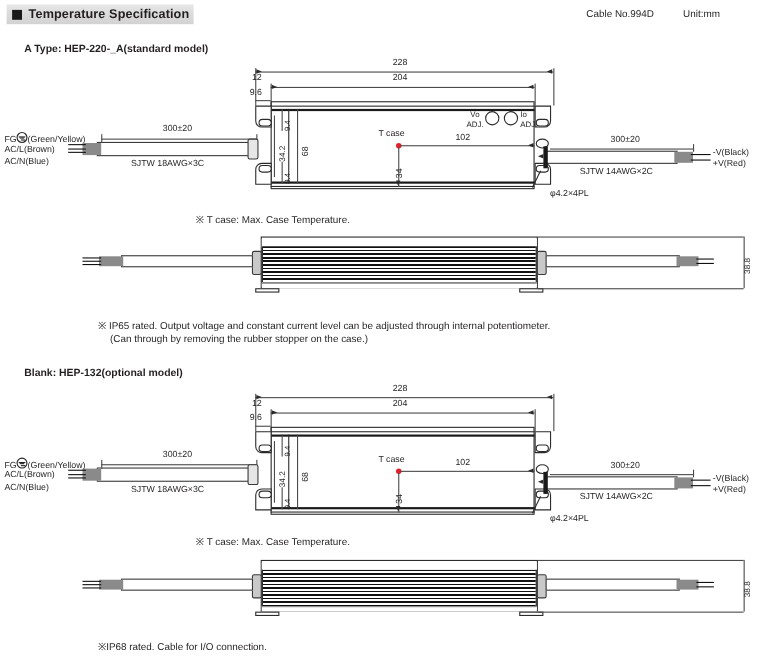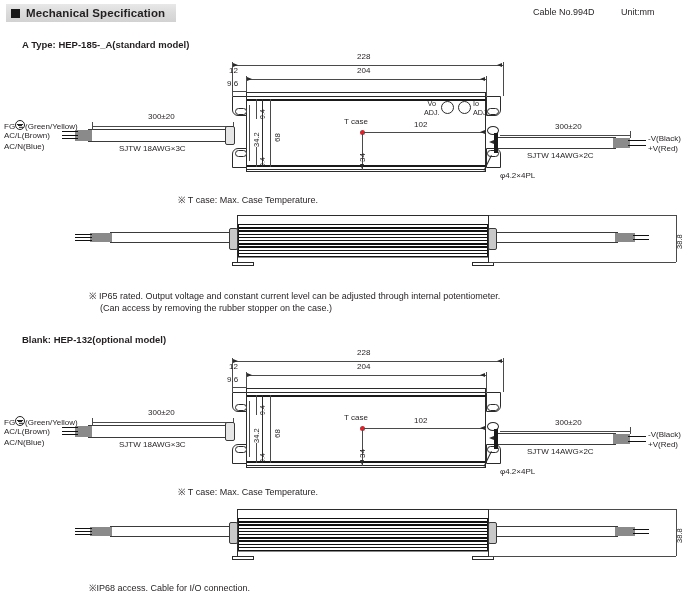--- a/index.html
+++ b/index.html
@@ -67,26 +67,26 @@
   .arrowD{border-top:5px solid #2b2b2b;}
   .bracket{border:1px solid #2b2b2b;box-sizing:border-box;background:#fff;}
   .slot{border:1px solid #2b2b2b;box-sizing:border-box;border-radius:4px;background:#fff;}
   .slot2{border:1px solid #2b2b2b;box-sizing:border-box;border-radius:50%;background:#fff;}
 </style>
 </head>
 <body>
 
 <div class="abs" id="hdr-bar">
   <div id="hdr-sq"></div>
-  <div id="hdr-title">Mechanical Specification</div>
+  <div id="hdr-title">Temperature Specification</div>
 </div>
 <div class="abs" id="case-no">Cable No.994D</div>
 <div class="abs" id="unit-mm">Unit:mm</div>
 
-<div class="abs modelhead" style="left:22px;top:39px;">A Type: HEP-185-_A(standard model)</div>
+<div class="abs modelhead" style="left:22px;top:39px;">A Type: HEP-220-_A(standard model)</div>
 
 <div class="abs dim" style="left:357px;top:52px;">228</div>
 <div class="abs hg" style="left:232px;top:65px;width:271px;"></div>
 <div class="abs vg" style="left:232px;top:62px;height:34px;"></div>
 <div class="abs vg" style="left:503px;top:62px;height:34px;"></div>
 <div class="arrowR" style="left:233px;top:62.5px;"></div>
 <div class="arrowL" style="left:497px;top:62.5px;"></div>
 
 <div class="abs dim" style="left:229px;top:66px;">12</div>
 <div class="abs dim" style="left:357px;top:66px;">204</div>
@@ -200,21 +200,21 @@
 <div class="abs cable-grey" style="left:615px;top:233px;width:20px;height:9px;"></div>
 <div class="abs cable-cond" style="left:633px;top:234.5px;width:16px;"></div>
 <div class="abs cable-cond" style="left:633px;top:239px;width:16px;"></div>
 
 <div class="abs hg" style="left:489px;top:215px;width:187px;"></div>
 <div class="abs hg" style="left:489px;top:262px;width:187px;"></div>
 <div class="abs vg" style="left:676px;top:215px;height:47px;"></div>
 <div class="abs dimv" style="left:675px;top:249px;font-size:7.5px;">38.8</div>
 
 <div class="abs note" style="left:89px;top:289px;">※ IP65 rated. Output voltage and constant current level can be adjusted through internal potentiometer.</div>
-<div class="abs note" style="left:100px;top:303px;">(Can access by removing the rubber stopper on the case.)</div>
+<div class="abs note" style="left:100px;top:303px;">(Can through by removing the rubber stopper on the case.)</div>
 
 <div class="abs modelhead" style="left:22px;top:334px;">Blank: HEP-132(optional model)</div>
 
 <div class="abs dim" style="left:357px;top:348px;">228</div>
 <div class="abs hg" style="left:232px;top:361px;width:271px;"></div>
 <div class="abs vg" style="left:232px;top:358px;height:34px;"></div>
 <div class="abs vg" style="left:503px;top:358px;height:34px;"></div>
 <div class="arrowR" style="left:233px;top:358.5px;"></div>
 <div class="arrowL" style="left:497px;top:358.5px;"></div>
 <div class="abs dim" style="left:229px;top:362px;">12</div>
@@ -312,13 +312,13 @@
 <div class="abs cable-cond" style="left:75px;top:534px;width:17px;"></div>
 <div class="abs cable-body" style="left:496px;top:526px;width:122px;height:11px;"></div>
 <div class="abs cable-grey" style="left:615px;top:527px;width:20px;height:9px;"></div>
 <div class="abs cable-cond" style="left:633px;top:528.5px;width:16px;"></div>
 <div class="abs cable-cond" style="left:633px;top:533px;width:16px;"></div>
 <div class="abs hg" style="left:489px;top:509px;width:187px;"></div>
 <div class="abs hg" style="left:489px;top:556px;width:187px;"></div>
 <div class="abs vg" style="left:676px;top:509px;height:47px;"></div>
 <div class="abs dimv" style="left:675px;top:543px;font-size:7.5px;">38.8</div>
 
-<div class="abs note" style="left:89px;top:581px;">※IP68 access. Cable for I/O connection.</div>
+<div class="abs note" style="left:89px;top:581px;">※IP68 rated. Cable for I/O connection.</div>
 
 </body></html>

